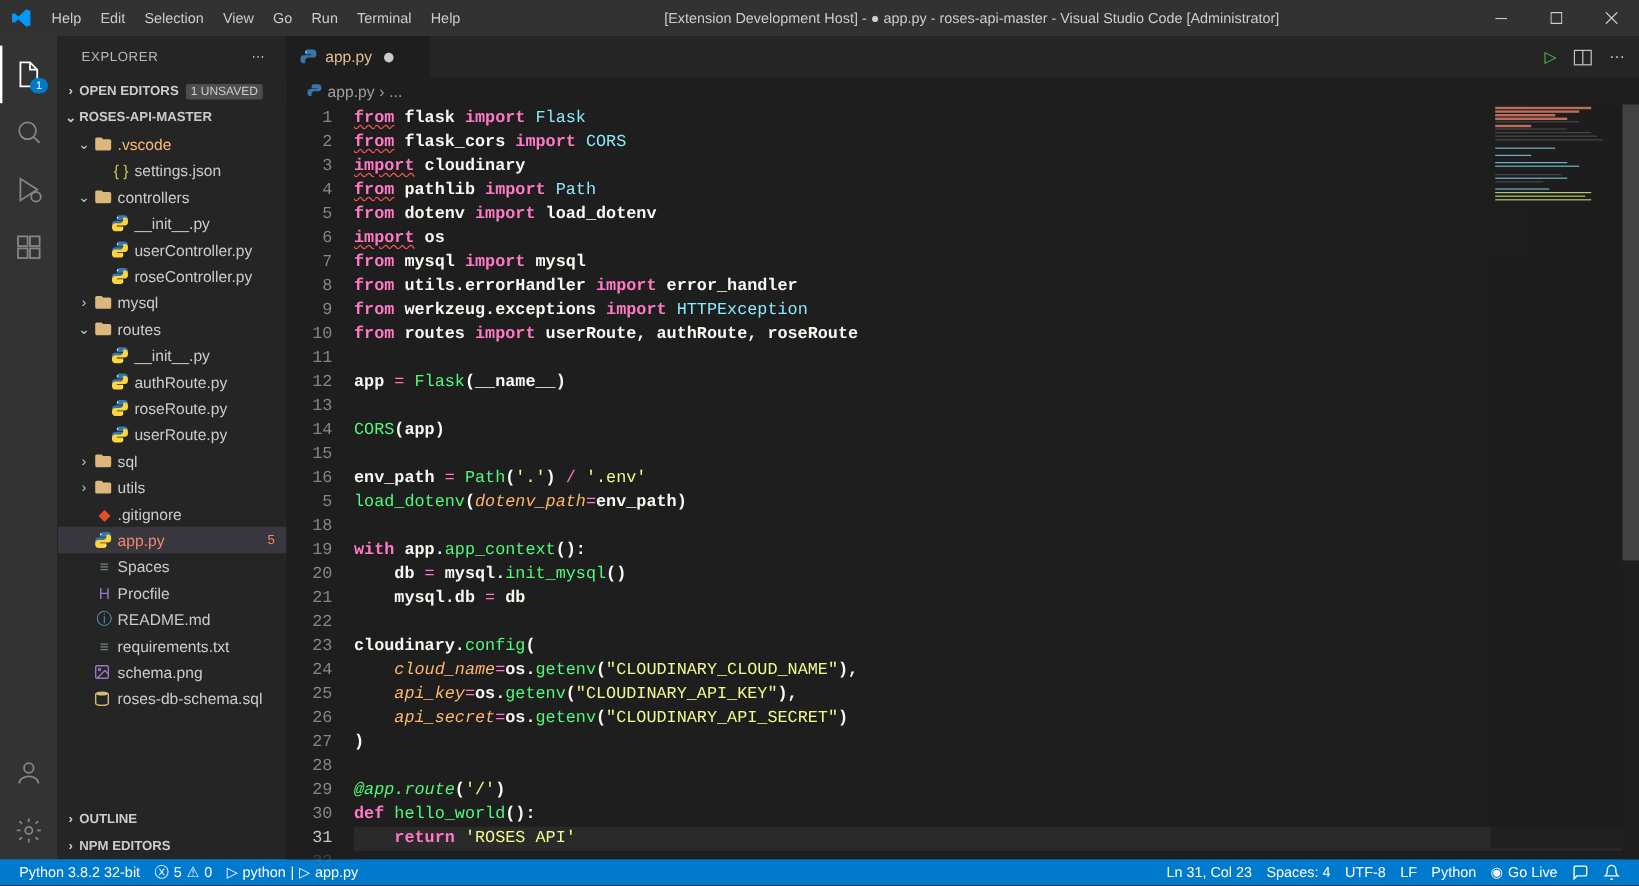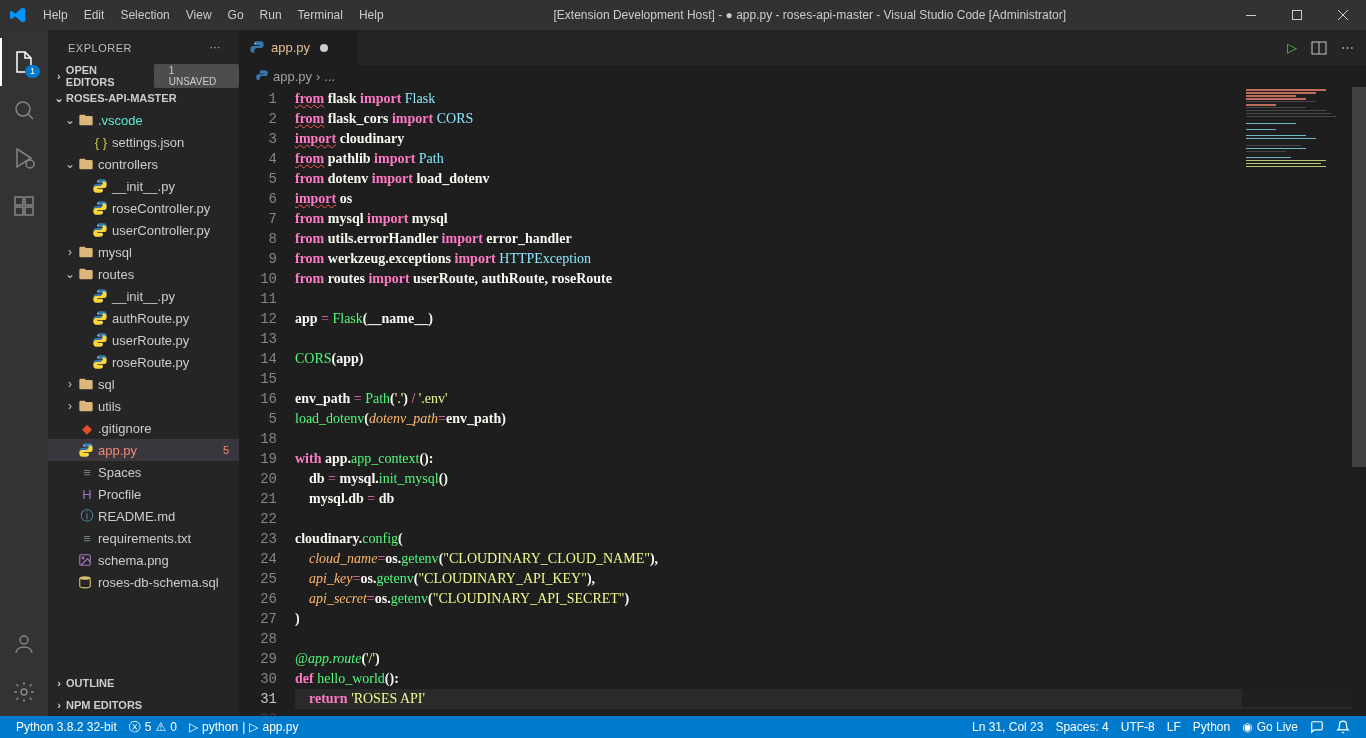--- a/index.html
+++ b/index.html
@@ -80,35 +80,35 @@
   display: flex;
   align-items: center;
   padding-left: 4px;
   font-size: 11px;
   font-weight: bold;
   color: #cccccc;
   cursor: pointer;
 }
 .section-header .chev { width:14px; text-align:center; }
 .section-header .badge-unsaved {
-  background:#4d4d4d; color:#ccc; font-size:10px; padding:1px 15px; border-radius:2px; margin-left:6px; font-weight:normal;
+  background:#4d4d4d; color:#ccc; font-size:10px; padding:1px 4px; border-radius:2px; margin-left:6px; font-weight:normal;
 }
 .tree { flex:1; overflow-y:auto; font-size:13px; }
 .tree-row {
   height: 22px;
   display: flex;
   align-items: center;
   cursor: pointer;
   white-space: nowrap;
 }
 .tree-row.selected { background:#37373d; }
 .tree-row .chev { display:inline-block; width:16px; text-align:center; color:#c5c5c5; font-size:12px;}
 .tree-row .icon { width:18px; text-align:center; margin-right:2px; }
 .tree-row .label { color:#cccccc; }
-.tree-row .label.mod { color:#5eead4; }
+.tree-row .label.mod { color:#fdba74; }
 .tree-row .label.err { color:#f48771; }
 .tree-row .decor { margin-left:auto; margin-right:10px; font-size:11px; }
 .depth1 { padding-left: 14px; }
 .depth2 { padding-left: 28px; }
 .folder-icon { color:#dcb67a; }
 .json-icon { color:#cbcb41; }
 .gitignore-icon { color:#e44d26; }
 .md-icon { color:#519aba; }
 .txt-icon { color:#6d8086; }
 .sql-icon { color:#d4bd6e; }
@@ -149,21 +149,21 @@
 .code {
   flex:1;
   font-family: Consolas, "Courier New", monospace;
   font-size:14px;
   line-height:20px;
   color:#f8f8f2;
   padding-top:2px;
   white-space:pre;
   position:relative;
 }
-.code .line { height:20px;font-family:Liberation Serif, serif; }
+.code .line { height:20px; }
 .code .line.hl { background:#2a2a2a; }
 .kw-pink { color:#ff79c6; font-weight:bold; }
 .kw-pink-u { color:#ff79c6; font-weight:bold; text-decoration: underline wavy #ff5555; text-decoration-thickness:1px; }
 .cls { color:#8be9fd; }
 .fn { color:#50fa7b; }
 .op { color:#ff79c6; }
 .str { color:#f1fa8c; }
 .param { color:#ffb86c; font-style:italic; }
 .plain { color:#f8f8f2; font-weight:bold;}
 .deco { color:#50fa7b; font-style:italic; }
@@ -331,33 +331,33 @@
         <div class="tree-row depth2">
           <span class="chev"></span>
           <span class="icon">
             <svg width="16" height="16" viewBox="0 0 24 24">
               <path fill="#3776ab" d="M12 2c-4 0-4 2-4 4v2h8v1H6c-2 0-4 1-4 5s2 5 4 5h2v-3c0-2 2-4 4-4h6c2 0 4-2 4-4V6c0-2-2-4-4-4z"></path>
               <circle cx="9" cy="5" r="1" fill="#fff"></circle>
               <path fill="#ffd43b" d="M12 22c4 0 4-2 4-4v-2H8v-1h10c2 0 4-1 4-5s-2-5-4-5h-2v3c0 2-2 4-4 4H6c-2 0-4 2-4 4v2c0 2 2 4 4 4z"></path>
               <circle cx="15" cy="19" r="1" fill="#fff"></circle>
             </svg>
           </span>
+          <span class="label">userController.py</span>
+        </div>
+        <div class="tree-row depth2">
+          <span class="chev"></span>
+          <span class="icon">
+            <svg width="16" height="16" viewBox="0 0 24 24">
+              <path fill="#3776ab" d="M12 2c-4 0-4 2-4 4v2h8v1H6c-2 0-4 1-4 5s2 5 4 5h2v-3c0-2 2-4 4-4h6c2 0 4-2 4-4V6c0-2-2-4-4-4z"></path>
+              <circle cx="9" cy="5" r="1" fill="#fff"></circle>
+              <path fill="#ffd43b" d="M12 22c4 0 4-2 4-4v-2H8v-1h10c2 0 4-1 4-5s-2-5-4-5h-2v3c0 2-2 4-4 4H6c-2 0-4 2-4 4v2c0 2 2 4 4 4z"></path>
+              <circle cx="15" cy="19" r="1" fill="#fff"></circle>
+            </svg>
+          </span>
           <span class="label">roseController.py</span>
-        </div>
-        <div class="tree-row depth2">
-          <span class="chev"></span>
-          <span class="icon">
-            <svg width="16" height="16" viewBox="0 0 24 24">
-              <path fill="#3776ab" d="M12 2c-4 0-4 2-4 4v2h8v1H6c-2 0-4 1-4 5s2 5 4 5h2v-3c0-2 2-4 4-4h6c2 0 4-2 4-4V6c0-2-2-4-4-4z"></path>
-              <circle cx="9" cy="5" r="1" fill="#fff"></circle>
-              <path fill="#ffd43b" d="M12 22c4 0 4-2 4-4v-2H8v-1h10c2 0 4-1 4-5s-2-5-4-5h-2v3c0 2-2 4-4 4H6c-2 0-4 2-4 4v2c0 2 2 4 4 4z"></path>
-              <circle cx="15" cy="19" r="1" fill="#fff"></circle>
-            </svg>
-          </span>
-          <span class="label">userController.py</span>
         </div>
         <div class="tree-row depth1">
           <span class="chev">›</span>
           <span class="icon folder-icon">
             <svg width="16" height="16" viewBox="0 0 24 24">
               <path fill="currentColor" d="M10 4H4c-1.1 0-2 .9-2 2v12c0 1.1.9 2 2 2h16c1.1 0 2-.9 2-2V8c0-1.1-.9-2-2-2h-8l-2-2z"></path>
             </svg>
           </span>
           <span class="label">mysql</span>
         </div>
@@ -397,33 +397,33 @@
         <div class="tree-row depth2">
           <span class="chev"></span>
           <span class="icon">
             <svg width="16" height="16" viewBox="0 0 24 24">
               <path fill="#3776ab" d="M12 2c-4 0-4 2-4 4v2h8v1H6c-2 0-4 1-4 5s2 5 4 5h2v-3c0-2 2-4 4-4h6c2 0 4-2 4-4V6c0-2-2-4-4-4z"></path>
               <circle cx="9" cy="5" r="1" fill="#fff"></circle>
               <path fill="#ffd43b" d="M12 22c4 0 4-2 4-4v-2H8v-1h10c2 0 4-1 4-5s-2-5-4-5h-2v3c0 2-2 4-4 4H6c-2 0-4 2-4 4v2c0 2 2 4 4 4z"></path>
               <circle cx="15" cy="19" r="1" fill="#fff"></circle>
             </svg>
           </span>
+          <span class="label">roseRoute.py</span>
+        </div>
+        <div class="tree-row depth2">
+          <span class="chev"></span>
+          <span class="icon">
+            <svg width="16" height="16" viewBox="0 0 24 24">
+              <path fill="#3776ab" d="M12 2c-4 0-4 2-4 4v2h8v1H6c-2 0-4 1-4 5s2 5 4 5h2v-3c0-2 2-4 4-4h6c2 0 4-2 4-4V6c0-2-2-4-4-4z"></path>
+              <circle cx="9" cy="5" r="1" fill="#fff"></circle>
+              <path fill="#ffd43b" d="M12 22c4 0 4-2 4-4v-2H8v-1h10c2 0 4-1 4-5s-2-5-4-5h-2v3c0 2-2 4-4 4H6c-2 0-4 2-4 4v2c0 2 2 4 4 4z"></path>
+              <circle cx="15" cy="19" r="1" fill="#fff"></circle>
+            </svg>
+          </span>
           <span class="label">userRoute.py</span>
-        </div>
-        <div class="tree-row depth2">
-          <span class="chev"></span>
-          <span class="icon">
-            <svg width="16" height="16" viewBox="0 0 24 24">
-              <path fill="#3776ab" d="M12 2c-4 0-4 2-4 4v2h8v1H6c-2 0-4 1-4 5s2 5 4 5h2v-3c0-2 2-4 4-4h6c2 0 4-2 4-4V6c0-2-2-4-4-4z"></path>
-              <circle cx="9" cy="5" r="1" fill="#fff"></circle>
-              <path fill="#ffd43b" d="M12 22c4 0 4-2 4-4v-2H8v-1h10c2 0 4-1 4-5s-2-5-4-5h-2v3c0 2-2 4-4 4H6c-2 0-4 2-4 4v2c0 2 2 4 4 4z"></path>
-              <circle cx="15" cy="19" r="1" fill="#fff"></circle>
-            </svg>
-          </span>
-          <span class="label">roseRoute.py</span>
         </div>
         <div class="tree-row depth1">
           <span class="chev">›</span>
           <span class="icon folder-icon">
             <svg width="16" height="16" viewBox="0 0 24 24">
               <path fill="currentColor" d="M10 4H4c-1.1 0-2 .9-2 2v12c0 1.1.9 2 2 2h16c1.1 0 2-.9 2-2V8c0-1.1-.9-2-2-2h-8l-2-2z"></path>
             </svg>
           </span>
           <span class="label">sql</span>
         </div>

